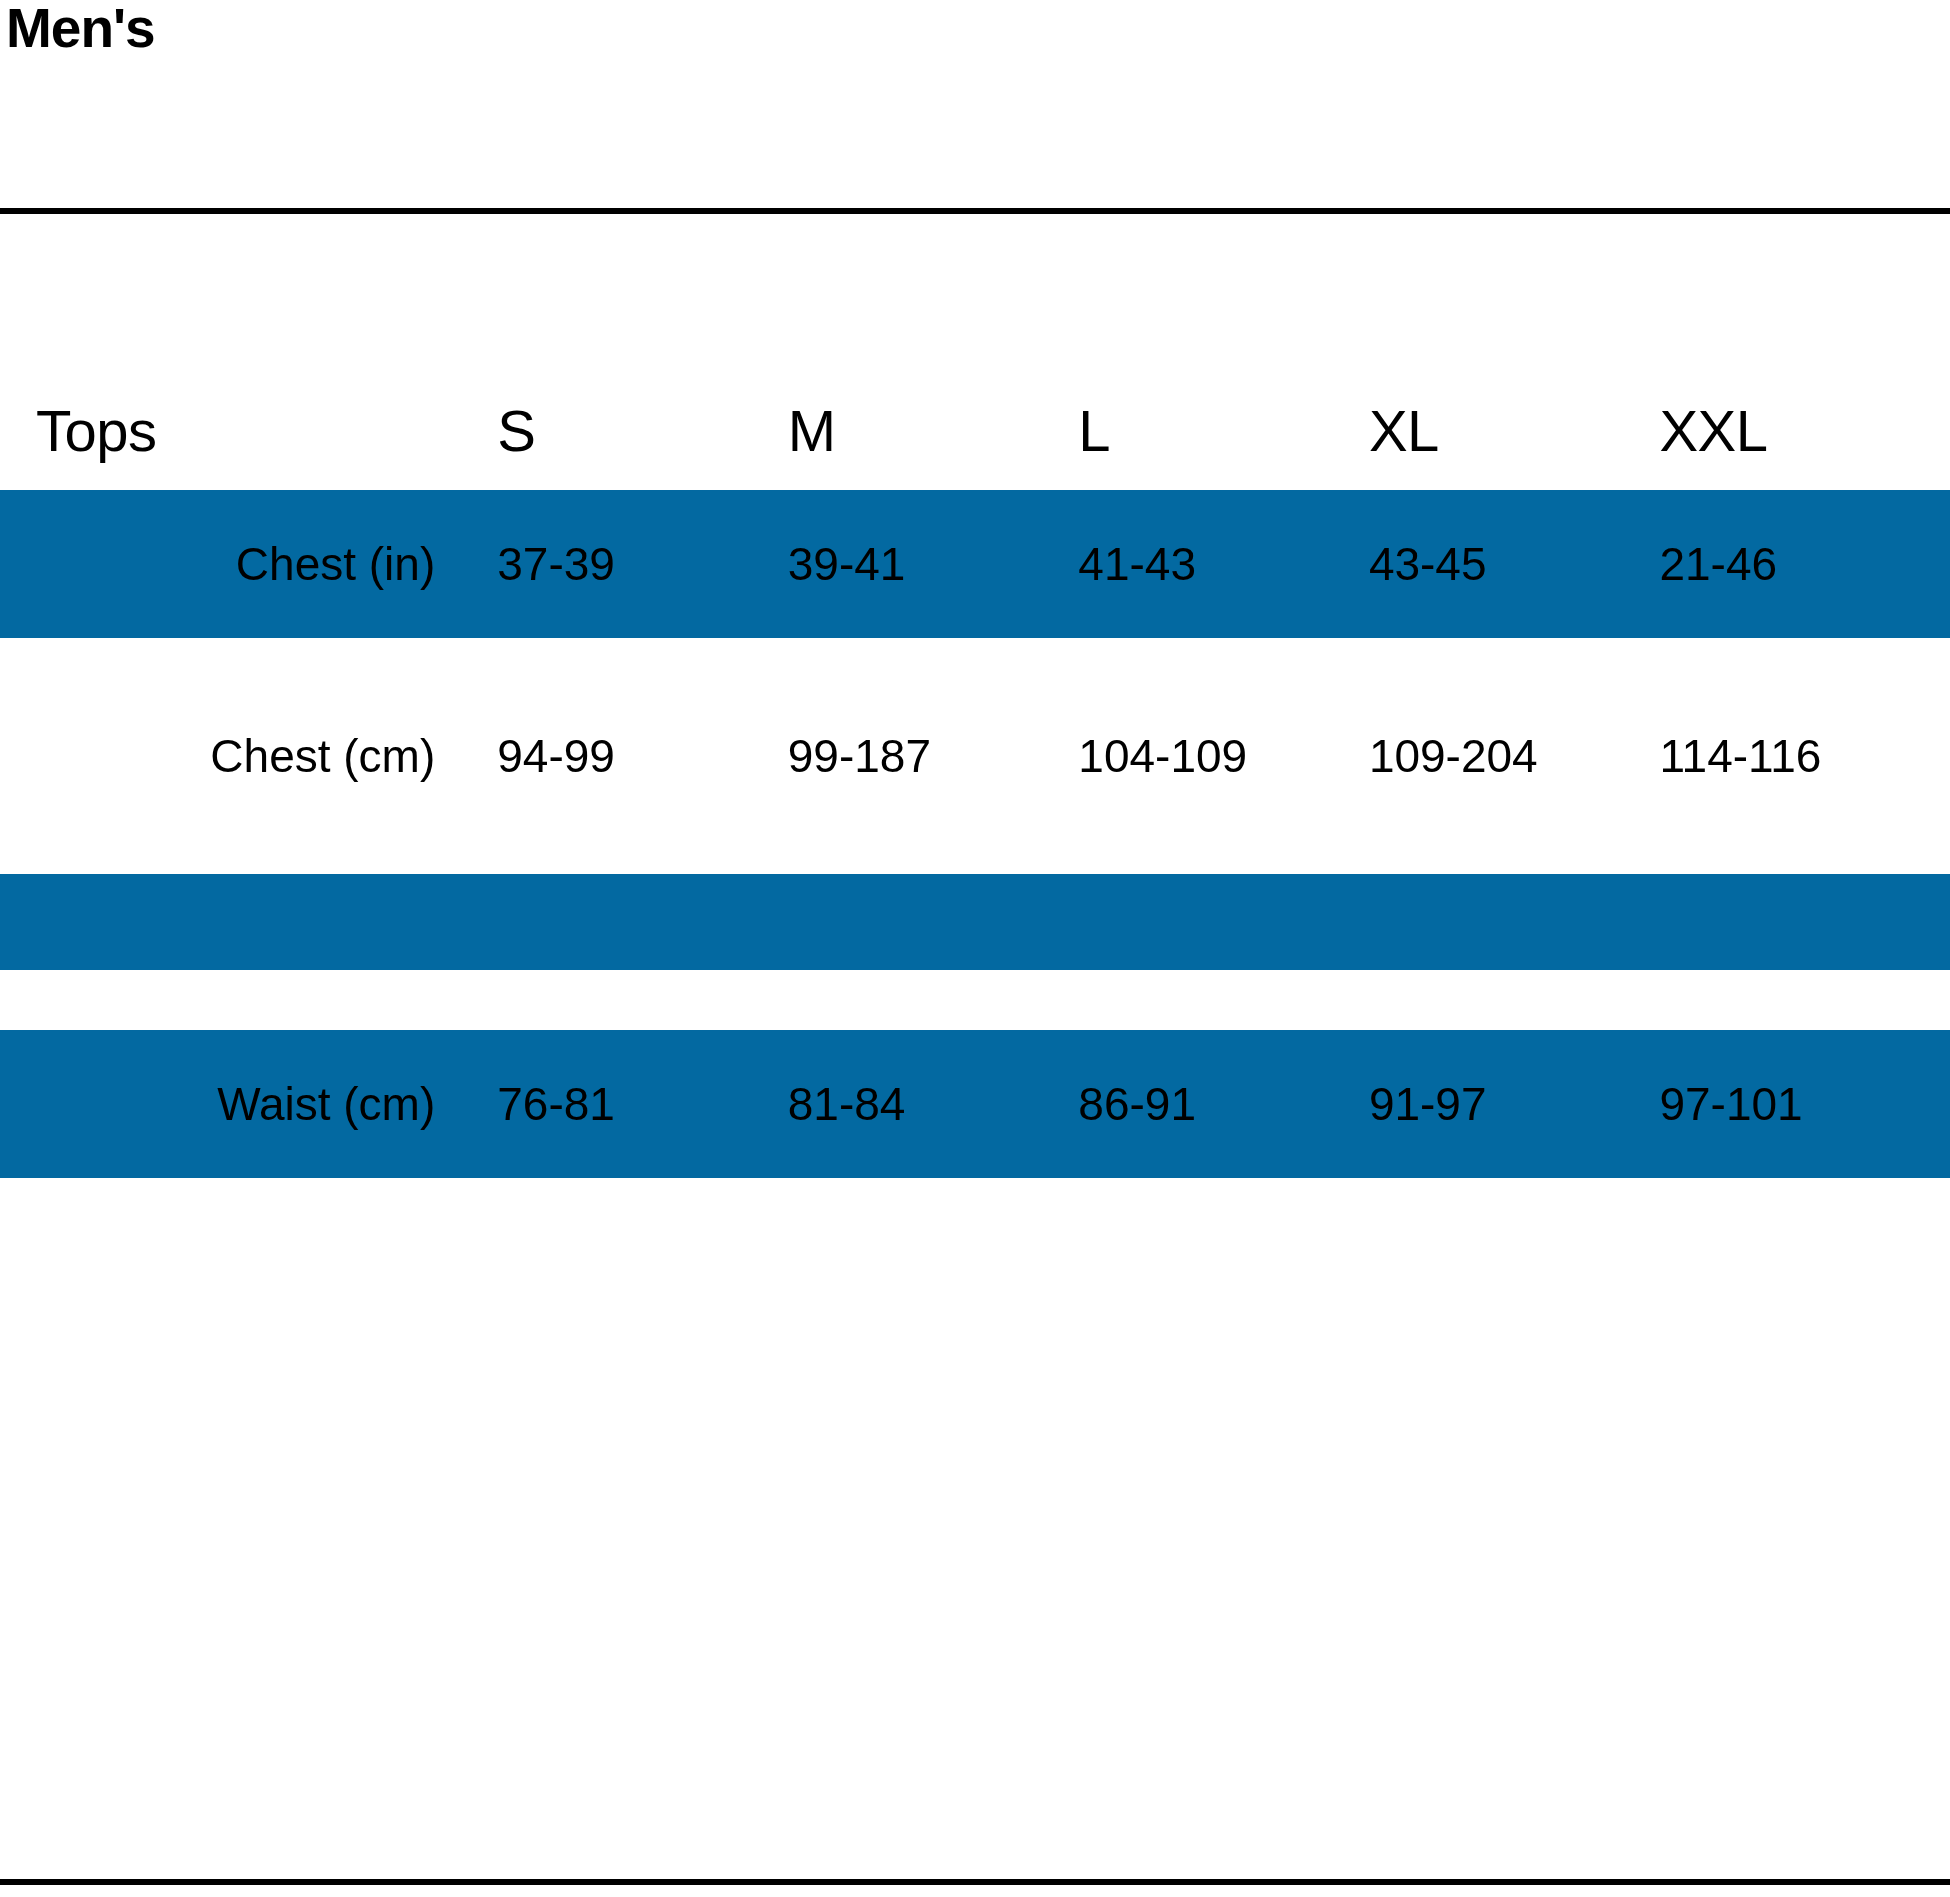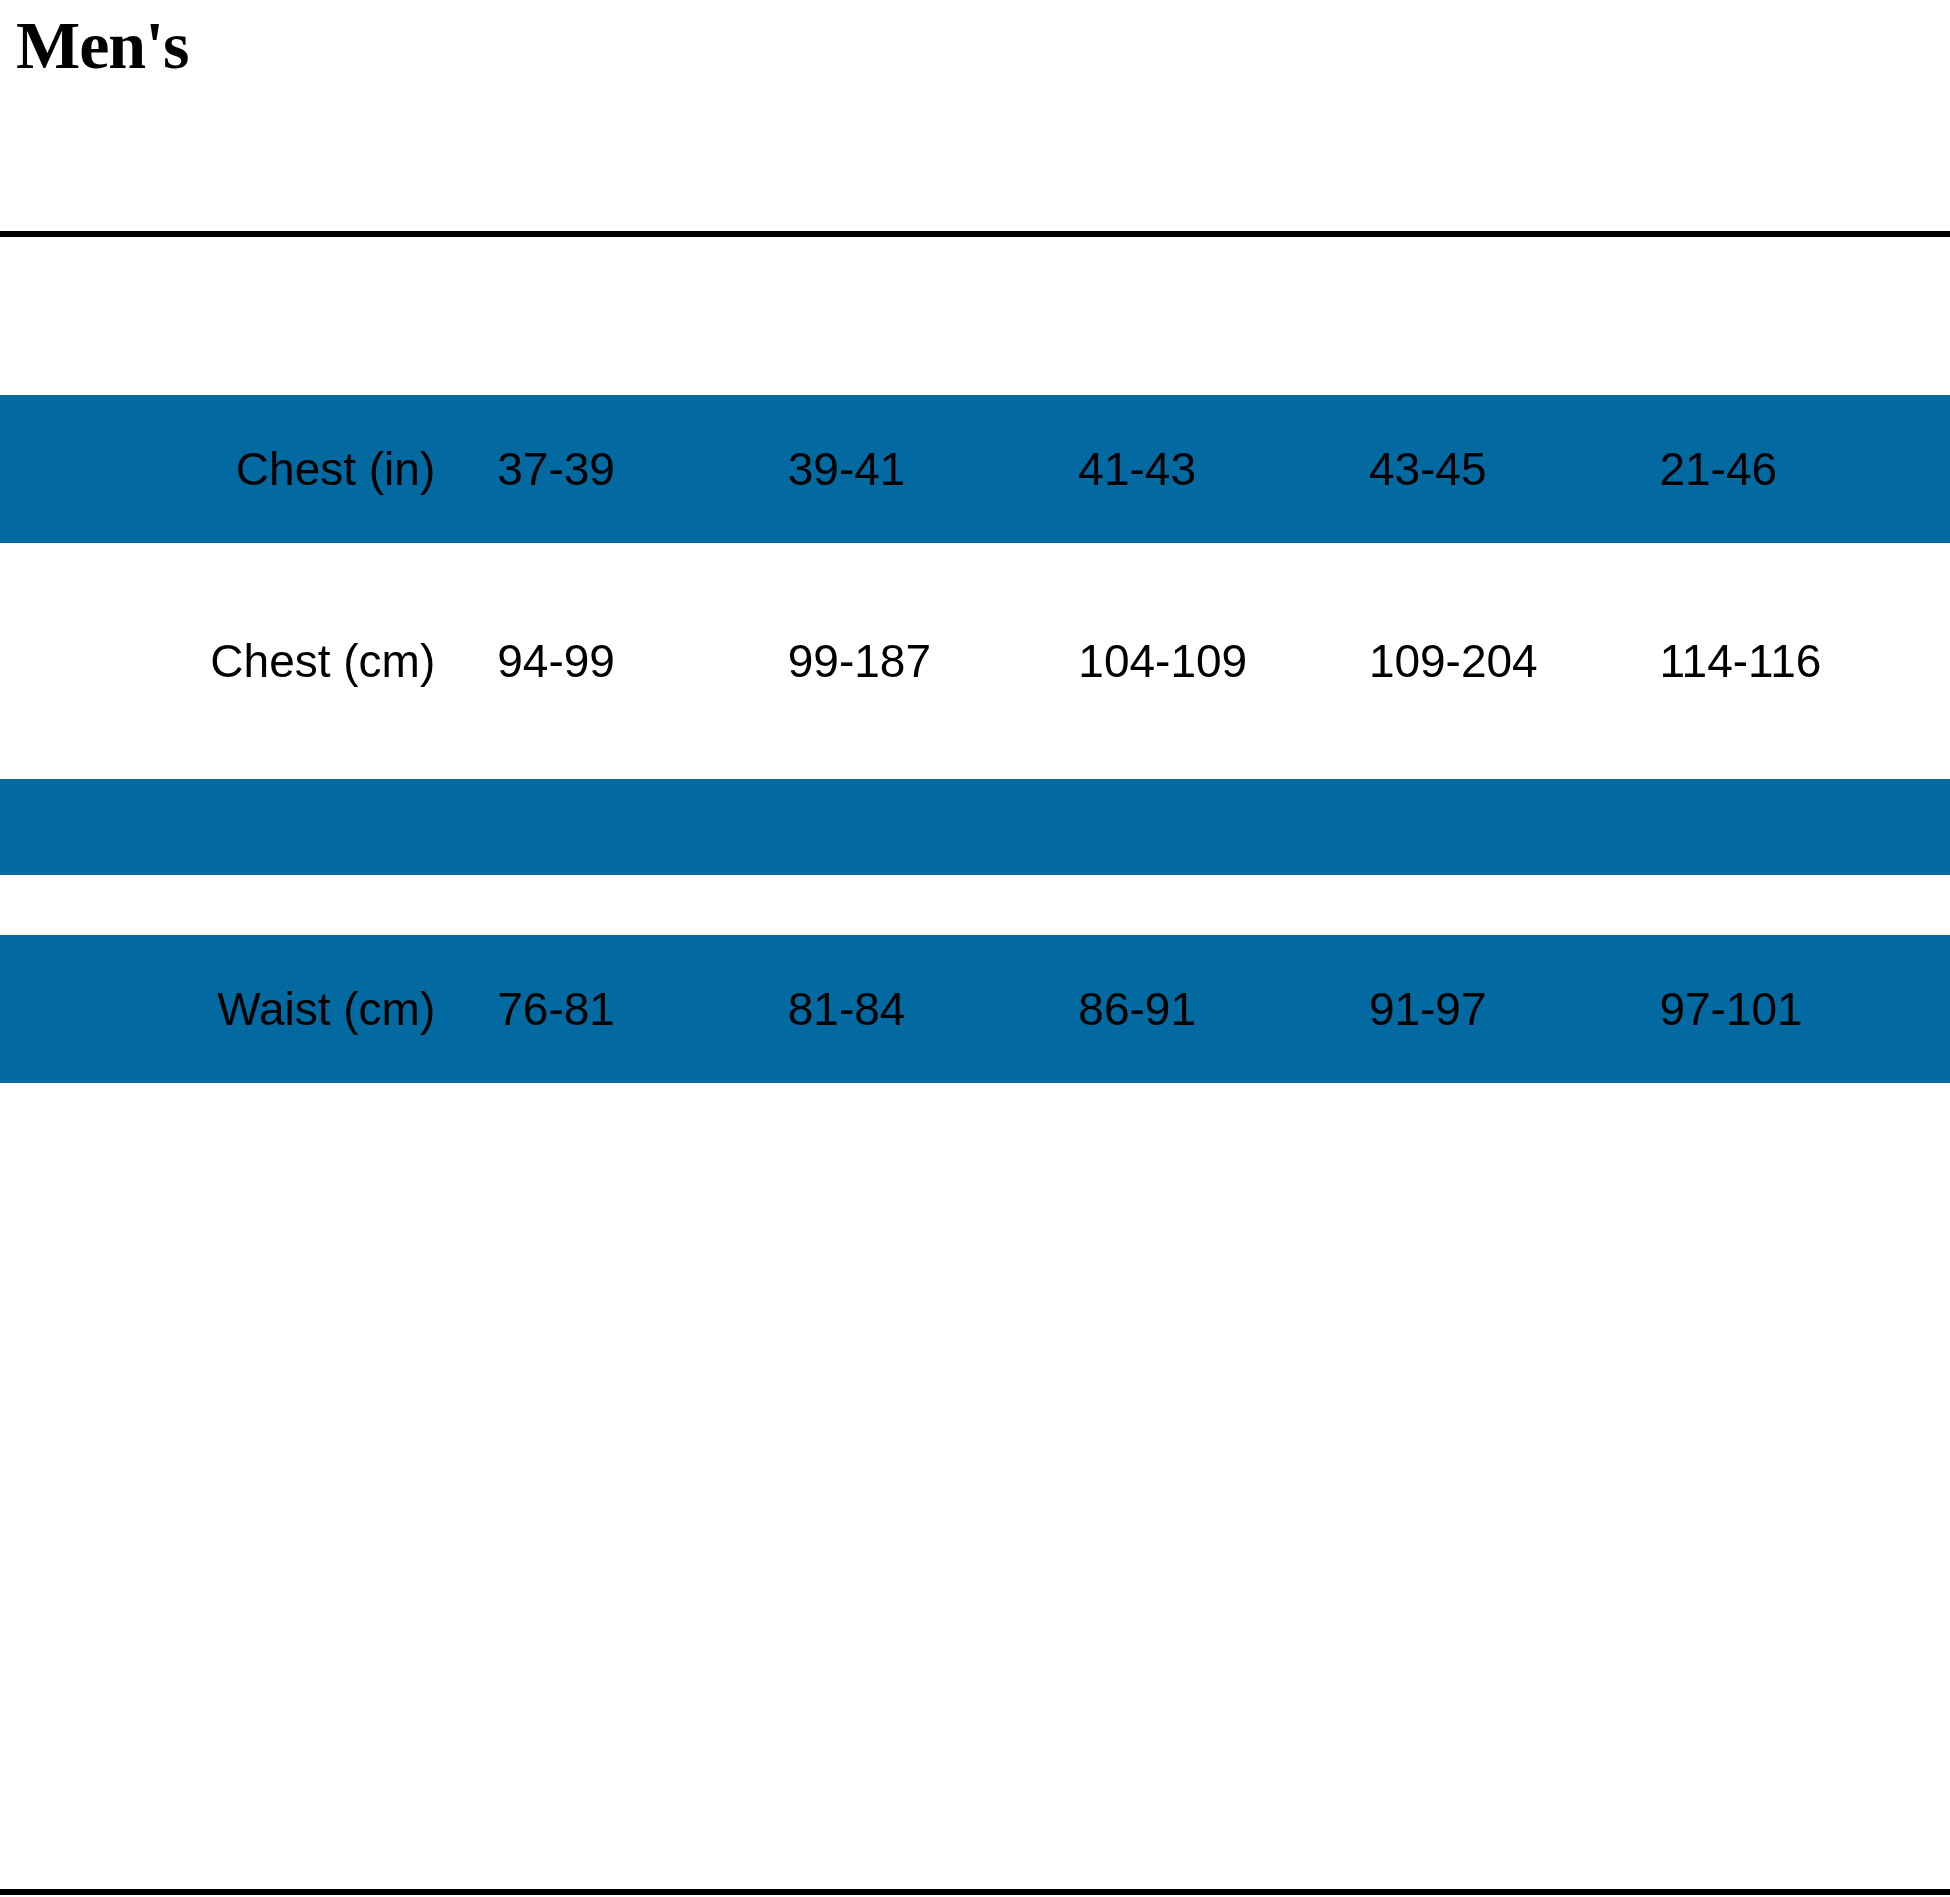--- a/index.html
+++ b/index.html
@@ -14,27 +14,26 @@
     color: #000000;
     overflow: hidden;
   }
   .page {
     position: relative;
     width: 1950px;
     height: 1897px;
     box-sizing: border-box;
   }
   .page-title {
-    font-size: 68px;
+    font-size: 55px;
     font-weight: bold;
     letter-spacing: -1px;
     padding: 0 0 0 6px;
-    margin: 10px;
+    margin: 0;
     line-height: 1.05;
-    font-family: Liberation Serif, serif;
   }
   .title-rule {
     width: 100%;
     height: 6px;
     background: #000000;
     margin-top: 150px;
   }
   .bottom-rule {
     position: absolute;
     left: 0;
@@ -95,20 +94,28 @@
     <colgroup>
       <col class="col-label">
       <col class="col-size">
       <col class="col-size">
       <col class="col-size">
       <col class="col-size">
       <col class="col-size">
     </colgroup>
     <tbody>
 
+      <tr class="row-header">
+        <td class="label-cell">Tops</td>
+        <td>S</td>
+        <td>M</td>
+        <td>L</td>
+        <td>XL</td>
+        <td>XXL</td>
+      </tr>
 
       <tr class="row-data shaded">
         <td class="label-cell">Chest (in)</td>
         <td>37-39</td>
         <td>39-41</td>
         <td>41-43</td>
         <td>43-45</td>
         <td>21-46</td>
       </tr>
 

